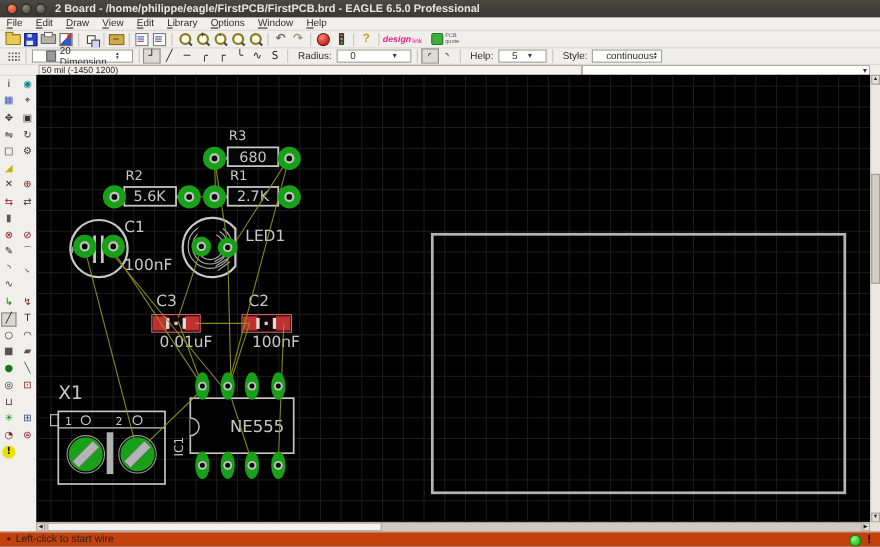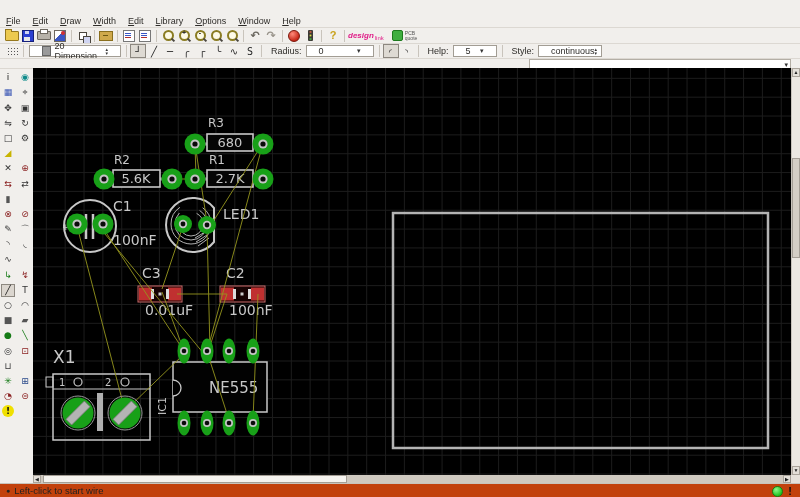--- a/index.html
+++ b/index.html
@@ -110,26 +110,32 @@
   #status-dot{font-size:7px;margin:0 4px 0 6px;}
   #status-right{position:absolute;right:8px;top:0;height:14px;display:flex;align-items:center;}
   #led-ind{width:9px;height:9px;border-radius:50%;background:radial-gradient(circle at 35% 30%,#8dfa8d,#23c523 70%);border:1px solid #148014;}
   #excl{font-weight:bold;font-size:11px;margin-left:5px;color:#111;}
 </style>
 </head>
 <body>
 
 <div id="app">
 
+  <div id="titlebar">
+    <span class="winbtn close"></span>
+    <span class="winbtn min"></span>
+    <span class="winbtn max"></span>
+    <span id="title-text">2 Board - /home/philippe/eagle/FirstPCB/FirstPCB.brd - EAGLE 6.5.0 Professional</span>
+  </div>
 
   <div id="menubar">
       <span class="mi">File</span>
       <span class="mi">Edit</span>
       <span class="mi">Draw</span>
-      <span class="mi">Width</span>
+      <span class="mi">View</span>
       <span class="mi">Edit</span>
       <span class="mi">Library</span>
       <span class="mi">Options</span>
       <span class="mi">Window</span>
       <span class="mi">Help</span>
     </div>
 
   <div id="toolbar1">
     <div style="width:4px"></div>
     <span id="tb1-icons" style="display:flex;align-items:center;">
@@ -257,20 +263,21 @@
     <span class="combo" style="width:64px;">
       <span>continuous</span>
       <span class="spin" style="margin-left:auto;">
           <span>▴</span>
           <span>▾</span>
         </span>
     </span>
   </div>
 
   <div id="coordbar">
+    <div id="coordfield">50 mil (-1450 1200)</div>
     <div id="cmdinput">
       <span></span>
       <span id="cmdarrow">▾</span>
     </div>
   </div>
 
   <div id="palette">
       <div class="prow">
         <span class="ptool" style="color: rgb(26, 26, 26);">i</span>
         <span class="ptool" style="color: rgb(12, 138, 138);">◉</span>

